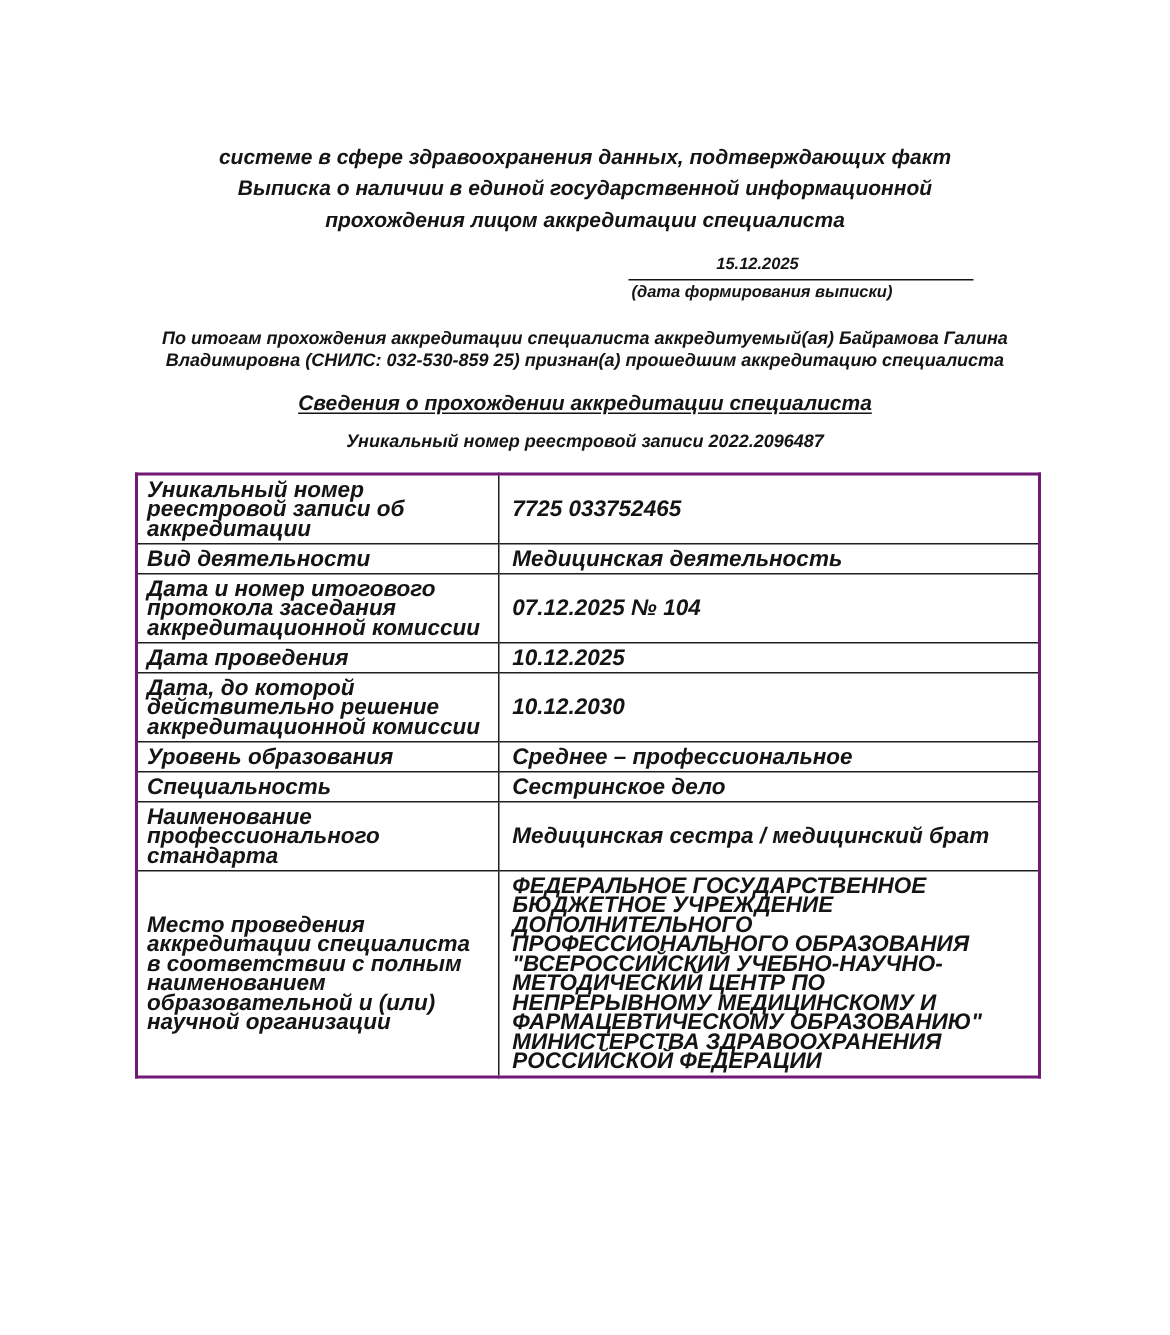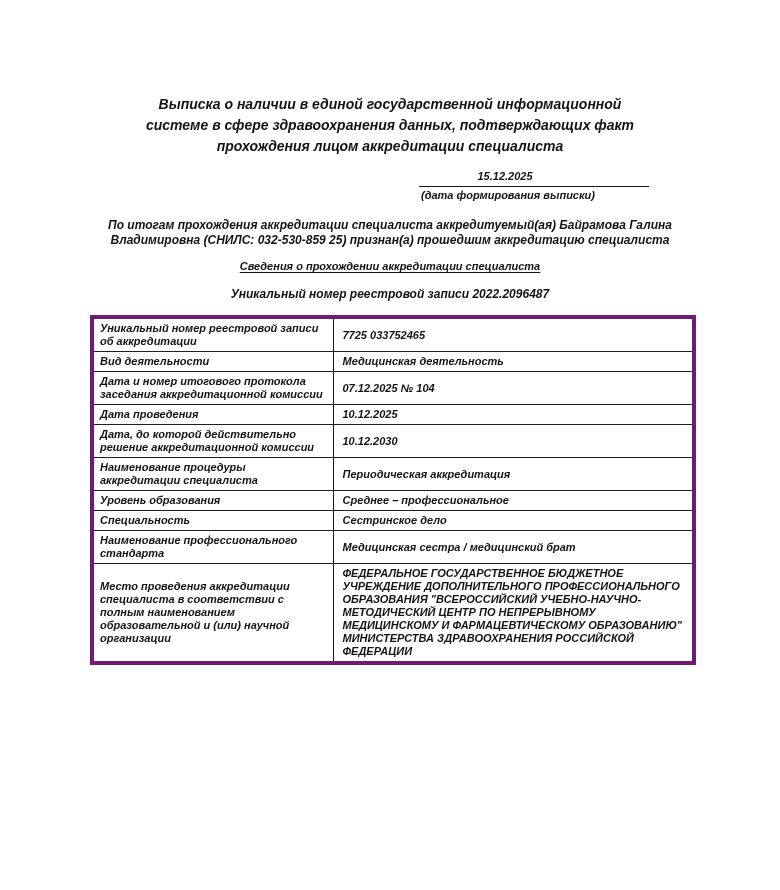--- a/index.html
+++ b/index.html
@@ -53,57 +53,57 @@
     width: 626px;
     text-align: center;
     font-size: 12px;
     line-height: 15px;
   }
   .section-header {
     position: absolute;
     top: 260px; left: 0;
     width: 780px;
     text-align: center;
-    font-size: 11px;
+    font-size: 14px;
     text-decoration: underline;
     text-underline-offset: 2px;
   }
   .registry-heading {
     position: absolute;
     top: 287px; left: 0;
     width: 780px;
     text-align: center;
     font-size: 12px;
   }
   table.acc {
     position: absolute;
     top: 315px; left: 90px;
     width: 602px;
     border-collapse: collapse;
-    border: 4px solid #701a75;
-    font-size: 11px;
+    border: 2px solid #701a75;
+    font-size: 15px;
     line-height: 13px;
     table-layout: fixed;
   }
   table.acc td {
     border: 1.5px solid #1f1f1f;
     vertical-align: middle;
     padding: 3px 8px 3px 6px;
   }
   table.acc td.label { width: 241px; }
   table.acc td.value { width: 361px; padding-left: 9px; }
 </style>
 </head>
 <body>
 
 <div class="page">
 
   <div class="doc-title">
+    <div>системе в сфере здравоохранения данных, подтверждающих факт</div>
     <div>Выписка о наличии в единой государственной информационной</div>
-    <div>системе в сфере здравоохранения данных, подтверждающих факт</div>
     <div>прохождения лицом аккредитации специалиста</div>
   </div>
 
   <div class="date-block">
     <div class="date-value">15.12.2025</div>
     <div class="date-caption">(дата формирования выписки)</div>
   </div>
 
   <div class="intro">По итогам прохождения аккредитации специалиста аккредитуемый(ая) Байрамова Галина Владимировна (СНИЛС: 032-530-859 25) признан(а) прошедшим аккредитацию специалиста</div>
 
@@ -127,24 +127,20 @@
         </tr>
         <tr>
           <td class="label">Дата проведения</td>
           <td class="value">10.12.2025</td>
         </tr>
         <tr>
           <td class="label">Дата, до которой действительно решение аккредитационной комиссии</td>
           <td class="value">10.12.2030</td>
         </tr>
         <tr>
-          <td class="label">Наименование процедуры аккредитации специалиста</td>
-          <td class="value">Периодическая аккредитация</td>
-        </tr>
-        <tr>
           <td class="label">Уровень образования</td>
           <td class="value">Среднее – профессиональное</td>
         </tr>
         <tr>
           <td class="label">Специальность</td>
           <td class="value">Сестринское дело</td>
         </tr>
         <tr>
           <td class="label">Наименование профессионального стандарта</td>
           <td class="value">Медицинская сестра / медицинский брат</td>

